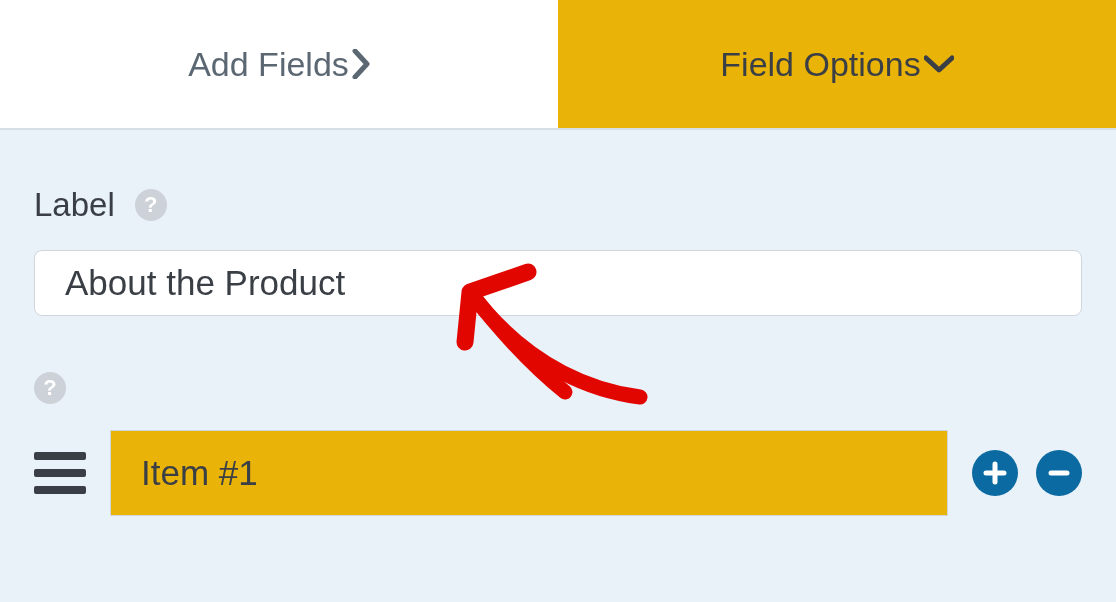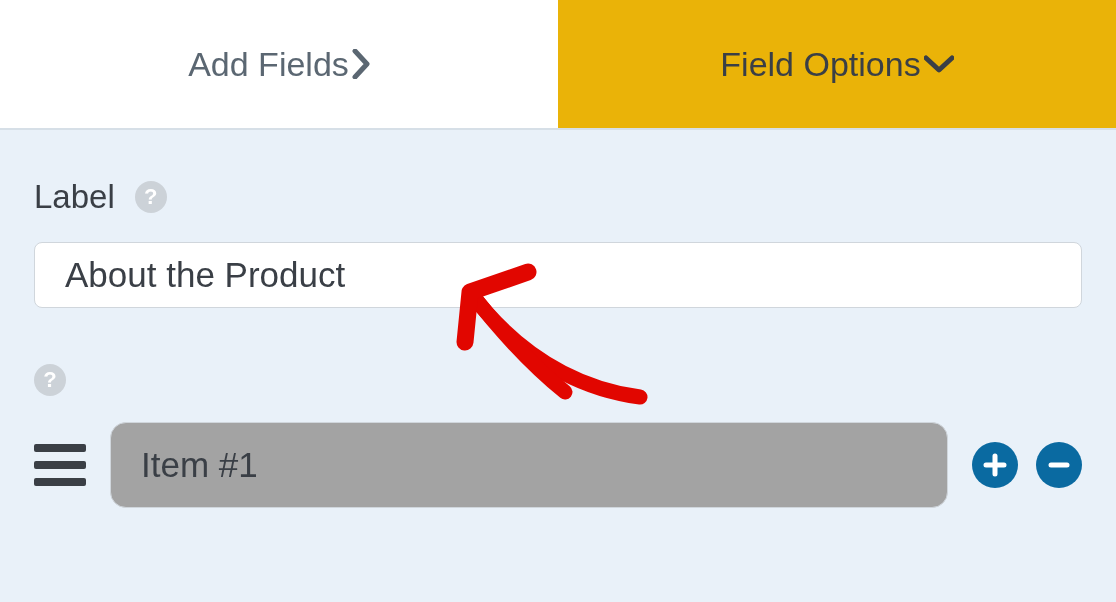--- a/index.html
+++ b/index.html
@@ -45,20 +45,21 @@
       position: relative;
     }
     .field-group {
       margin-bottom: 56px;
     }
     .field-header {
       display: flex;
       align-items: center;
       gap: 20px;
       margin-bottom: 26px;
+      margin-top: 8px;
     }
     .field-label {
       font-size: 33px;
       color: #3a3f46;
     }
     .help-icon {
       width: 32px;
       height: 32px;
       border-radius: 50%;
       background: #ccd2d8;
@@ -97,22 +98,22 @@
       height: 8px;
       background: #3a3f46;
       border-radius: 2px;
     }
     .row-input {
       flex: 1;
       font-size: 35px;
       color: #3a3f46;
       padding: 22px 30px;
       border: 1px solid #d0d6dc;
-      border-radius: 16px;
-      background: #a3a3a3;
+      border-radius: 0;
+      background: #eab308;
       outline: none;
       font-family: inherit;
     }
     .row-actions {
       display: flex;
       gap: 18px;
     }
     .circle-btn {
       width: 46px;
       height: 46px;

